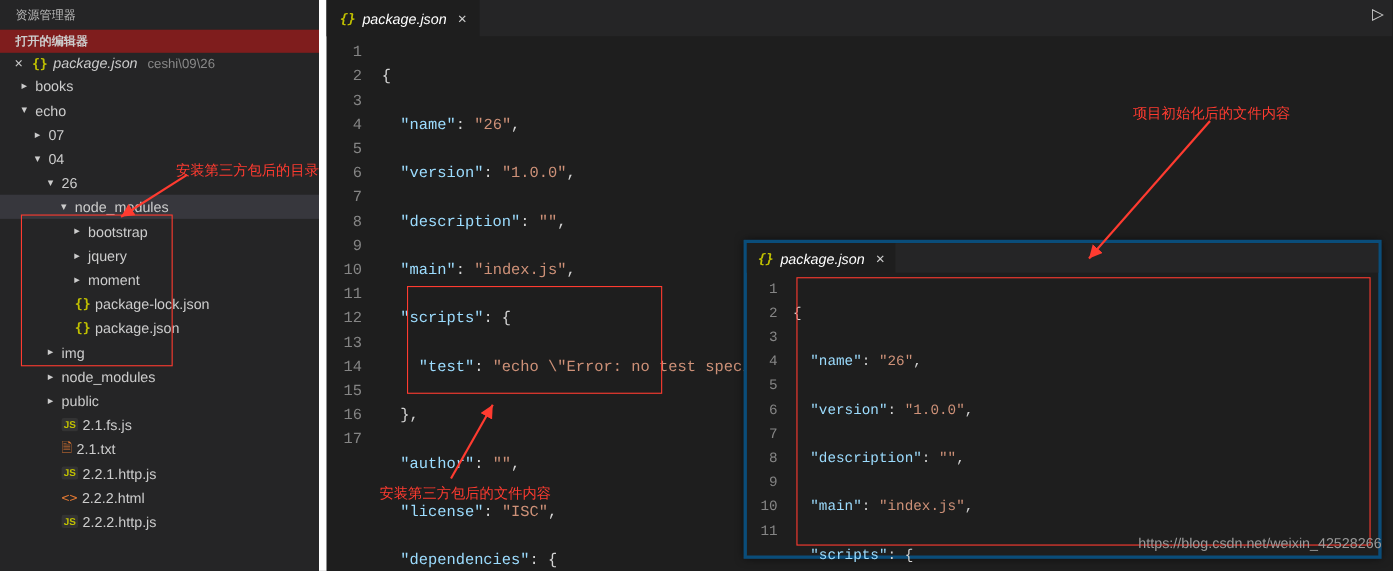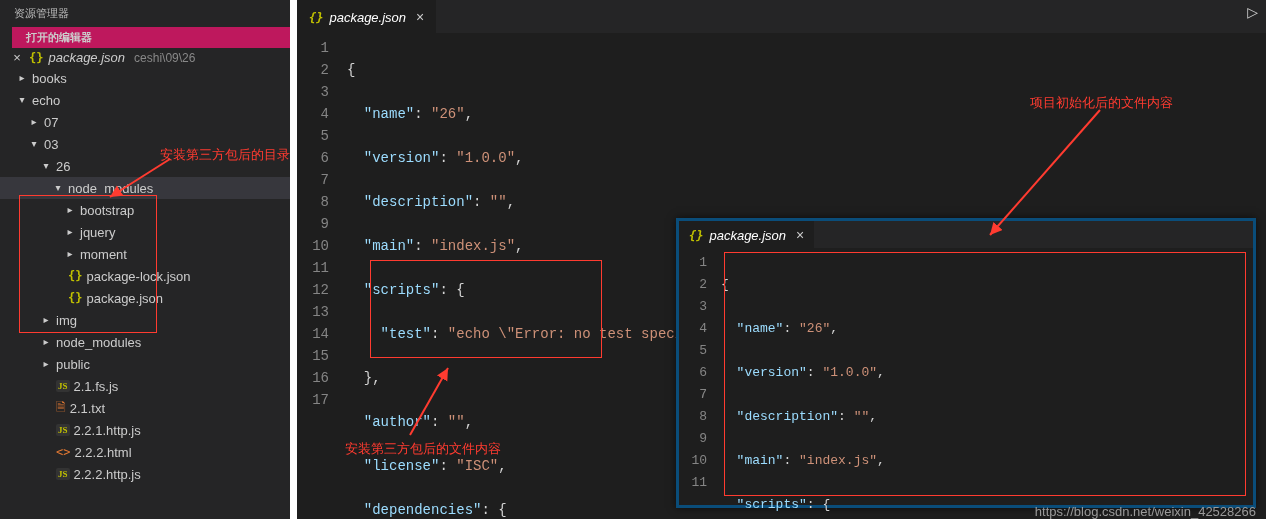--- a/index.html
+++ b/index.html
@@ -25,23 +25,22 @@
   padding: 6px 14px;
   font-size: 11px;
   color: #bbbbbb;
   background: #252526;
 }
 .sidebar-section {
   padding: 3px 14px;
   font-size: 11px;
   font-weight: bold;
   color: #cccccc;
-  background: #be185d;
+  background: #7f1d1d;
   text-transform: none;
-  margin-left: 12px;
 }
 .open-editor {
   display: flex;
   align-items: center;
   padding: 2px 10px;
   gap: 5px;
   font-size: 13px;
 }
 .close-x {
   color: #cccccc;
@@ -50,21 +49,21 @@
 }
 .icon-json {
   color: #c0c000;
   font-family: monospace;
   font-size: 12px;
   font-weight: bold;
 }
 .icon-js {
   color: #c0c000;
   background:#333;
-  font-family: Liberation Serif, serif;
+  font-family: Liberation Sans, sans-serif;
   font-size: 9px;
   font-weight: bold;
   padding:1px 2px;
   border-radius:2px;
 }
 .icon-html {
   color: #e37933;
   font-family: monospace;
   font-size: 12px;
 }
@@ -186,21 +185,21 @@
 .play {
   position: absolute;
   right: 8px;
   top: 4px;
   color: #cccccc;
   font-size: 14px;
 }
 .watermark {
   position: absolute;
   right: 10px;
-  bottom: 0;
+  bottom: 18px;
   color: #9a9a9a;
   font-size: 13px;
   font-family: Arial, sans-serif;
   z-index: 30;
 }
 </style>
 </head>
 <body>
 
 <div class="container">
@@ -223,21 +222,21 @@
       <div class="tree-row pad16">
           <span class="chev">▾</span>
           <span>echo</span>
         </div>
       <div class="tree-row pad28">
           <span class="chev">▸</span>
           <span>07</span>
         </div>
       <div class="tree-row pad28">
           <span class="chev">▾</span>
-          <span>03</span>
+          <span>04</span>
         </div>
       <div class="tree-row pad40">
           <span class="chev">▾</span>
           <span>26</span>
         </div>
       <div class="tree-row pad52 selected">
           <span class="chev">▾</span>
           <span>node_modules</span>
         </div>
       <div class="tree-row pad64">

